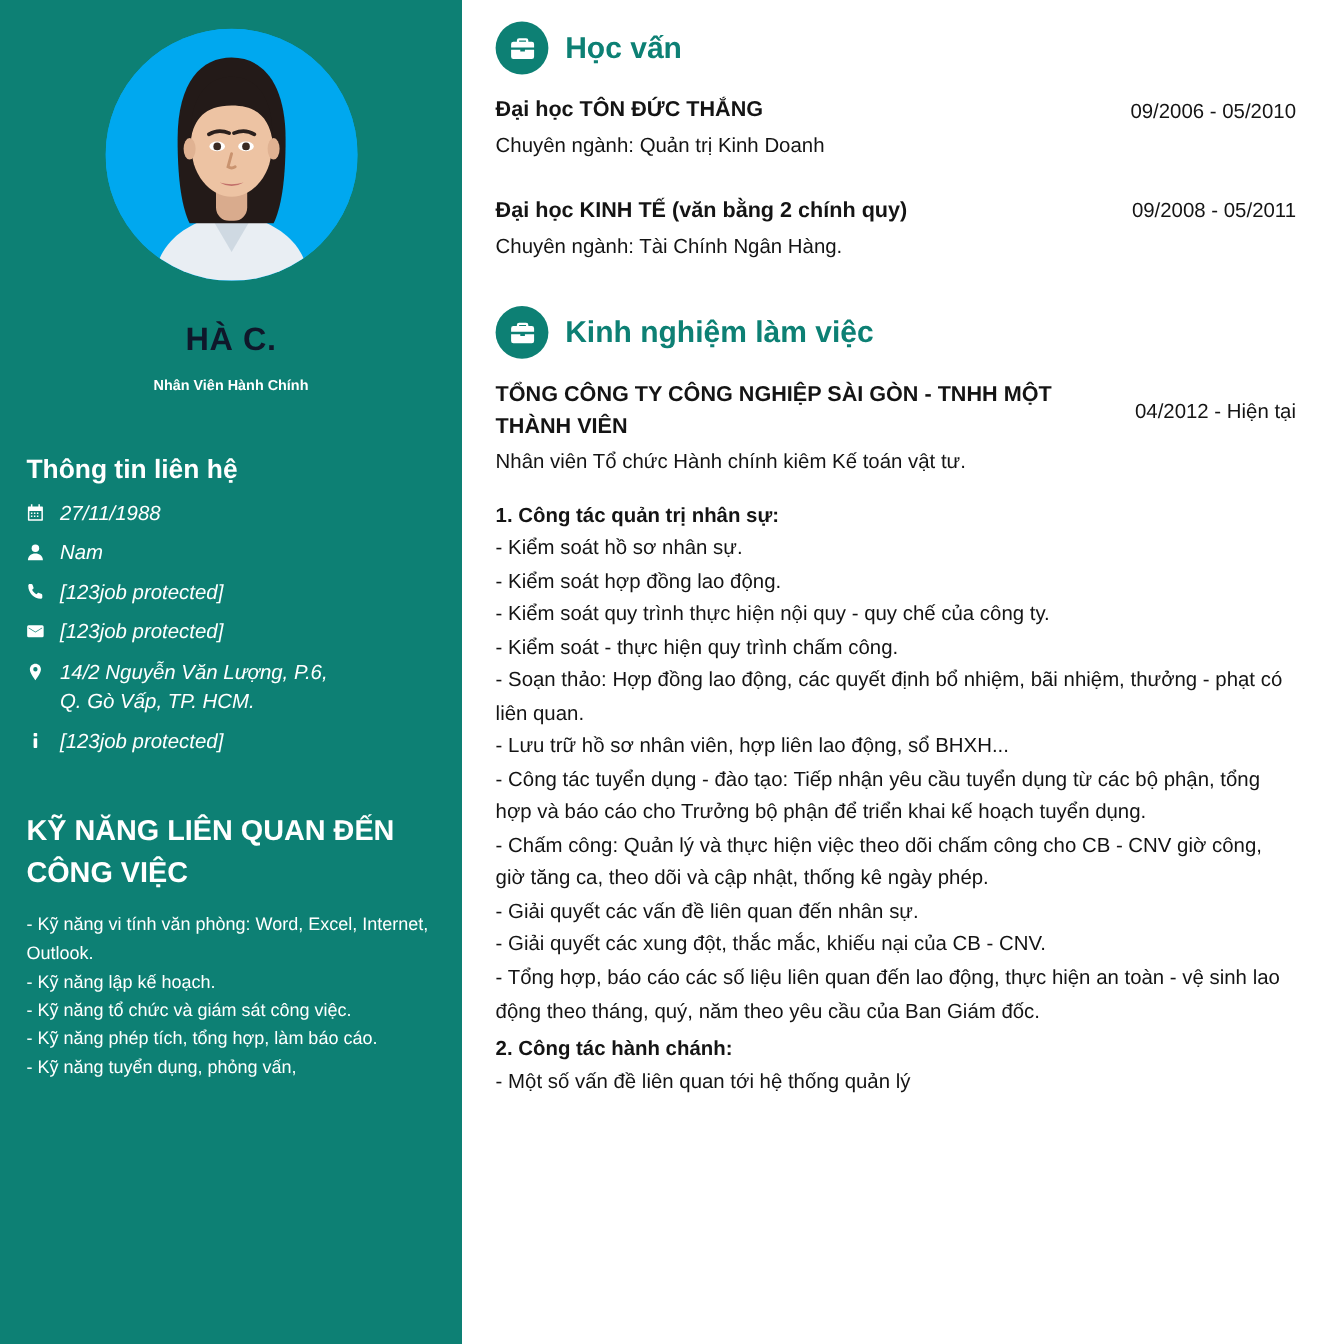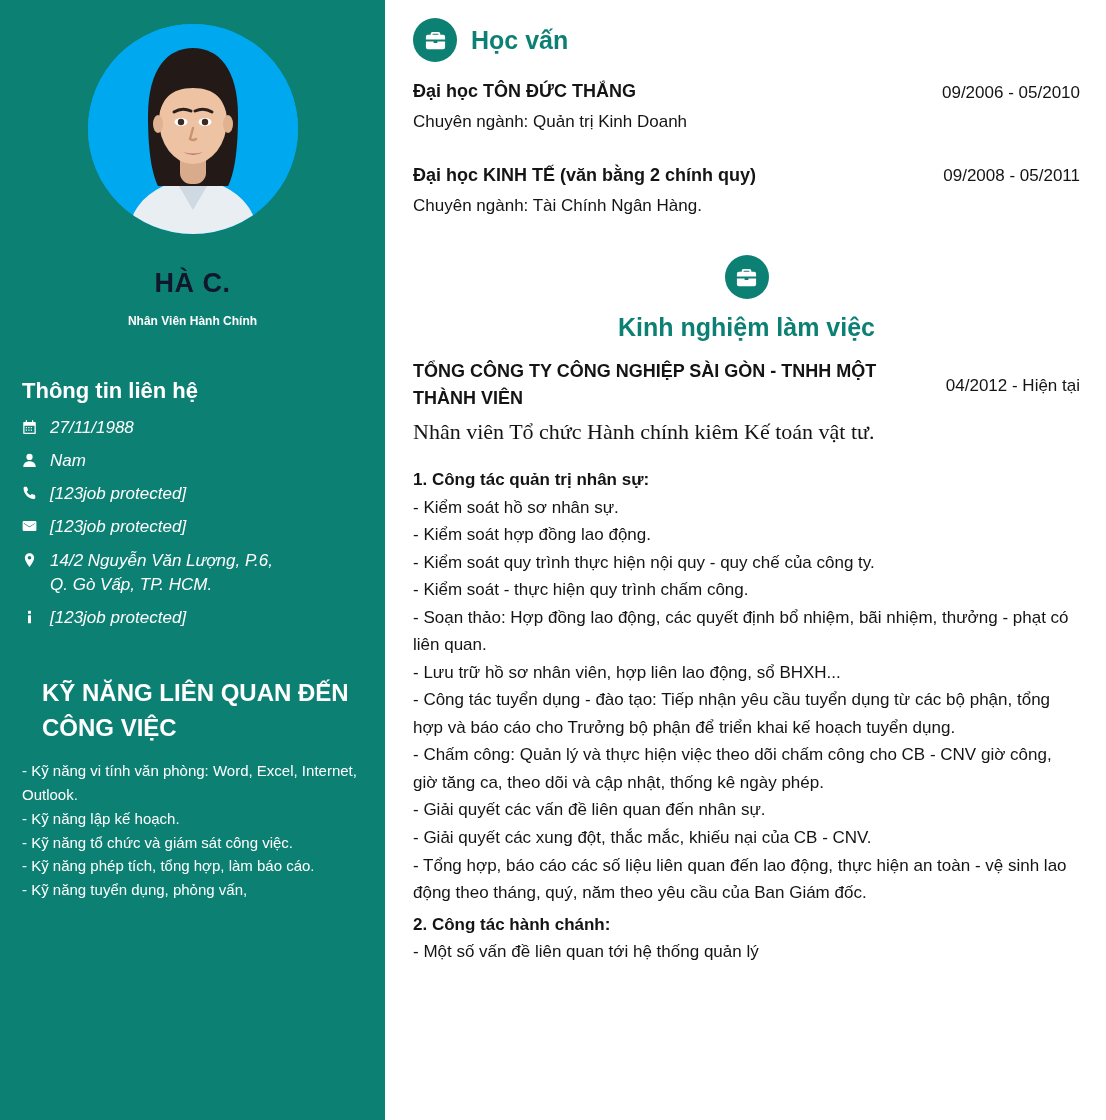--- a/index.html
+++ b/index.html
@@ -64,21 +64,20 @@
     font-weight: bold;
     margin-top: 50px;
     margin-bottom: 12px;
     color: #ffffff;
   }
   .side-heading.caps {
     font-size: 24px;
     line-height: 1.45;
     margin-top: 46px;
     margin-bottom: 14px;
-    margin-left: 20px;
   }
 
   .contact-list { list-style: none; font-style: italic; }
   .contact-row {
     display: flex;
     align-items: flex-start;
     margin-bottom: 9px;
     font-size: 17px;
     line-height: 1.42;
   }
@@ -107,21 +106,21 @@
     color: #141414;
     overflow: hidden;
     border-radius: 25px;
   }
   .section-head {
     display: flex;
     align-items: center;
     gap: 14px;
     margin-bottom: 16px;
   }
-  .section-head.second { margin-top: 36px; flex-direction: column; }
+  .section-head.second { margin-top: 36px; }
   .badge {
     width: 44px;
     height: 44px;
     flex: 0 0 44px;
     border-radius: 50%;
     background: #0d8074;
     display: flex;
     align-items: center;
     justify-content: center;
   }
@@ -144,25 +143,24 @@
     font-weight: bold;
     line-height: 1.5;
     max-width: 470px;
   }
   .entry-date {
     font-size: 17px;
     white-space: nowrap;
     padding-top: 2px;
   }
   .entry-sub {
-    font-size: 22px;
+    font-size: 17px;
     line-height: 1.5;
     margin-top: 0;
     margin-bottom: 18px;
-    font-family: Liberation Serif, serif;
   }
   .body-line {
     font-size: 17px;
     line-height: 1.62;
   }
   .body-line.bold { font-weight: bold; margin-top: 4px; }
   .edu-gap { height: 26px; }
 </style>
 </head>
 <body>

